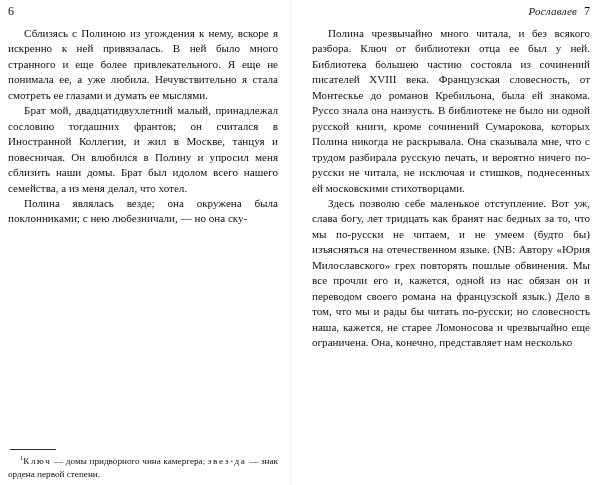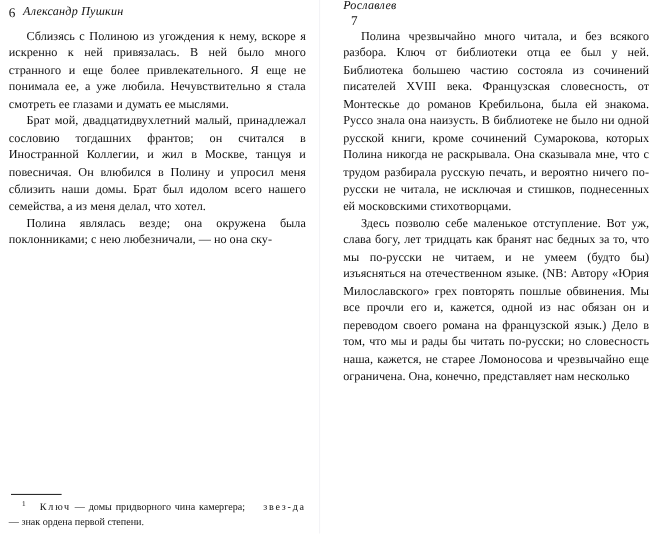--- a/index.html
+++ b/index.html
@@ -43,21 +43,21 @@
   .running-head {
     height: 22px;
     display: flex;
     align-items: flex-start;
     font-size: 11px;
     line-height: 14px;
     padding-top: 4px;
     white-space: nowrap;
   }
   .running-head.left  { justify-content: flex-start; }
-  .running-head.right { justify-content: flex-end; flex-direction: column; }
+  .running-head.right { justify-content: flex-end; }
 
   .folio {
     font-style: normal;
     font-size: 12px;
   }
   .head-title {
     font-style: italic;
     font-size: 11px;
     letter-spacing: 0.2px;
   }
@@ -96,32 +96,31 @@
     margin: 0 0 5px 2px;
   }
   .footnote {
     font-size: 9.2px;
     line-height: 13px;
     text-align: justify;
     text-indent: 1.3em;
     margin: 0;
   }
   .footnote sup { font-size: 6.5px; }
-  .sp { letter-spacing: 1.6px; margin-left: 13px; }
+  .sp { letter-spacing: 1.6px; }
 </style>
 </head>
 <body>
 
 <div class="spread">
   <div class="gutter-seam"></div>
 
   <div class="page page-left">
     <div class="running-head left head-left">
       <span class="folio">6</span>
-      <span class="head-title">Александр Пушкин</span>
     </div>
 
     <div class="col">
       <p>Сблизясь с Полиною из угождения к нему, вскоре я искренно к ней привязалась. В ней было много странного и еще более привлекательного. Я еще не понимала ее, а уже любила. Нечувствительно я стала смотреть ее глазами и думать ее мыслями.</p>
       <p>Брат мой, двадцатидвухлетний малый, принадлежал сословию тогдашних франтов; он считался в Иностранной Коллегии, и жил в Москве, танцуя и повесничая. Он влюбился в Полину и упросил меня сблизить наши домы. Брат был идолом всего нашего семейства, а из меня делал, что хотел.</p>
       <p>Полина являлась везде; она окружена была поклонниками; с нею любезничали, — но она ску-</p>
     </div>
 
     <div class="footnote-zone">
       <div class="footnote-rule"></div>

